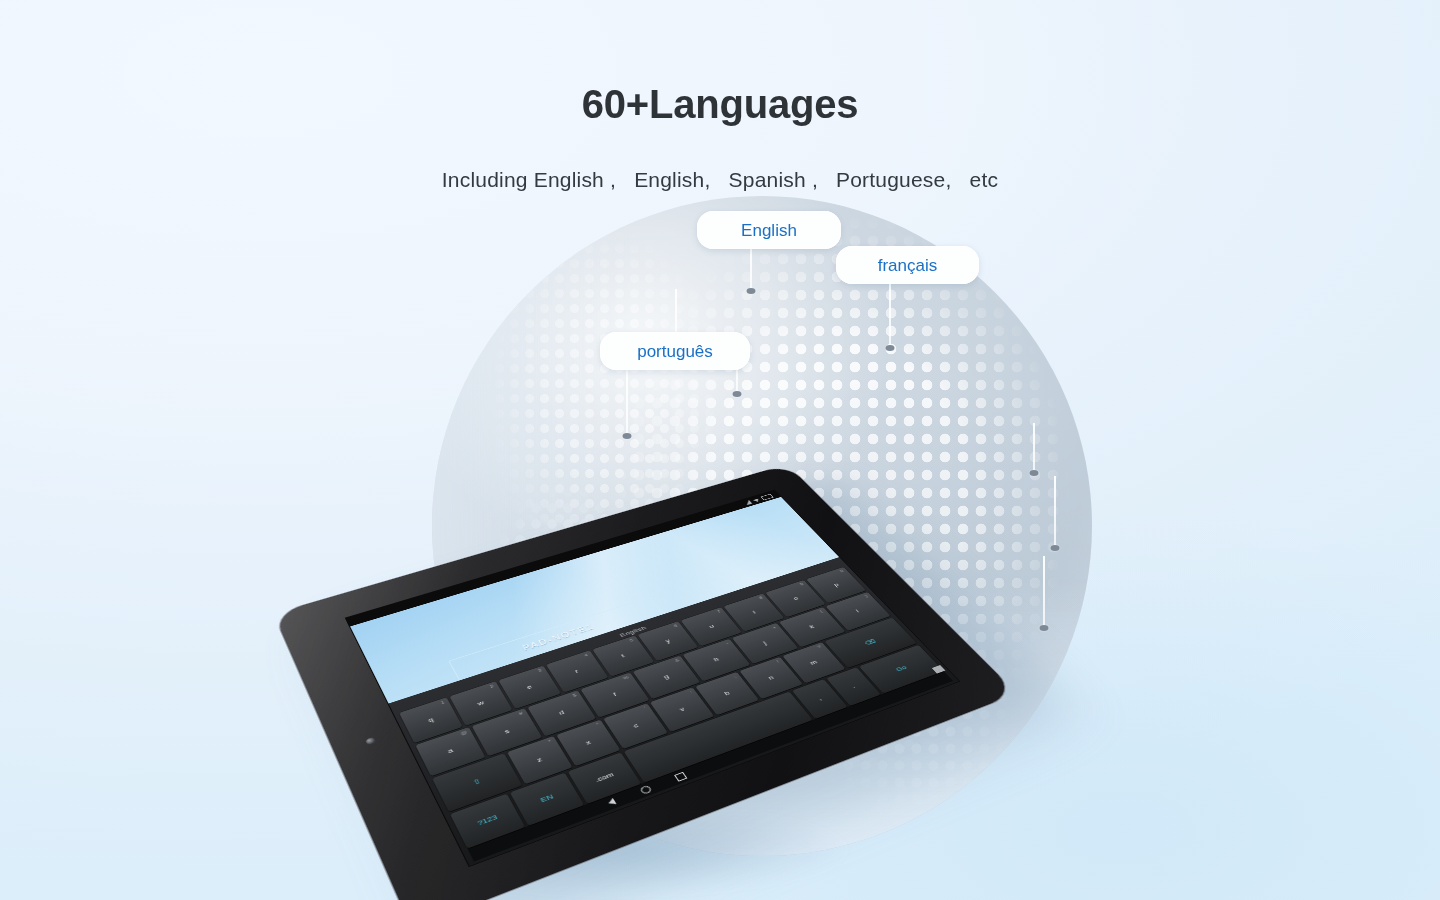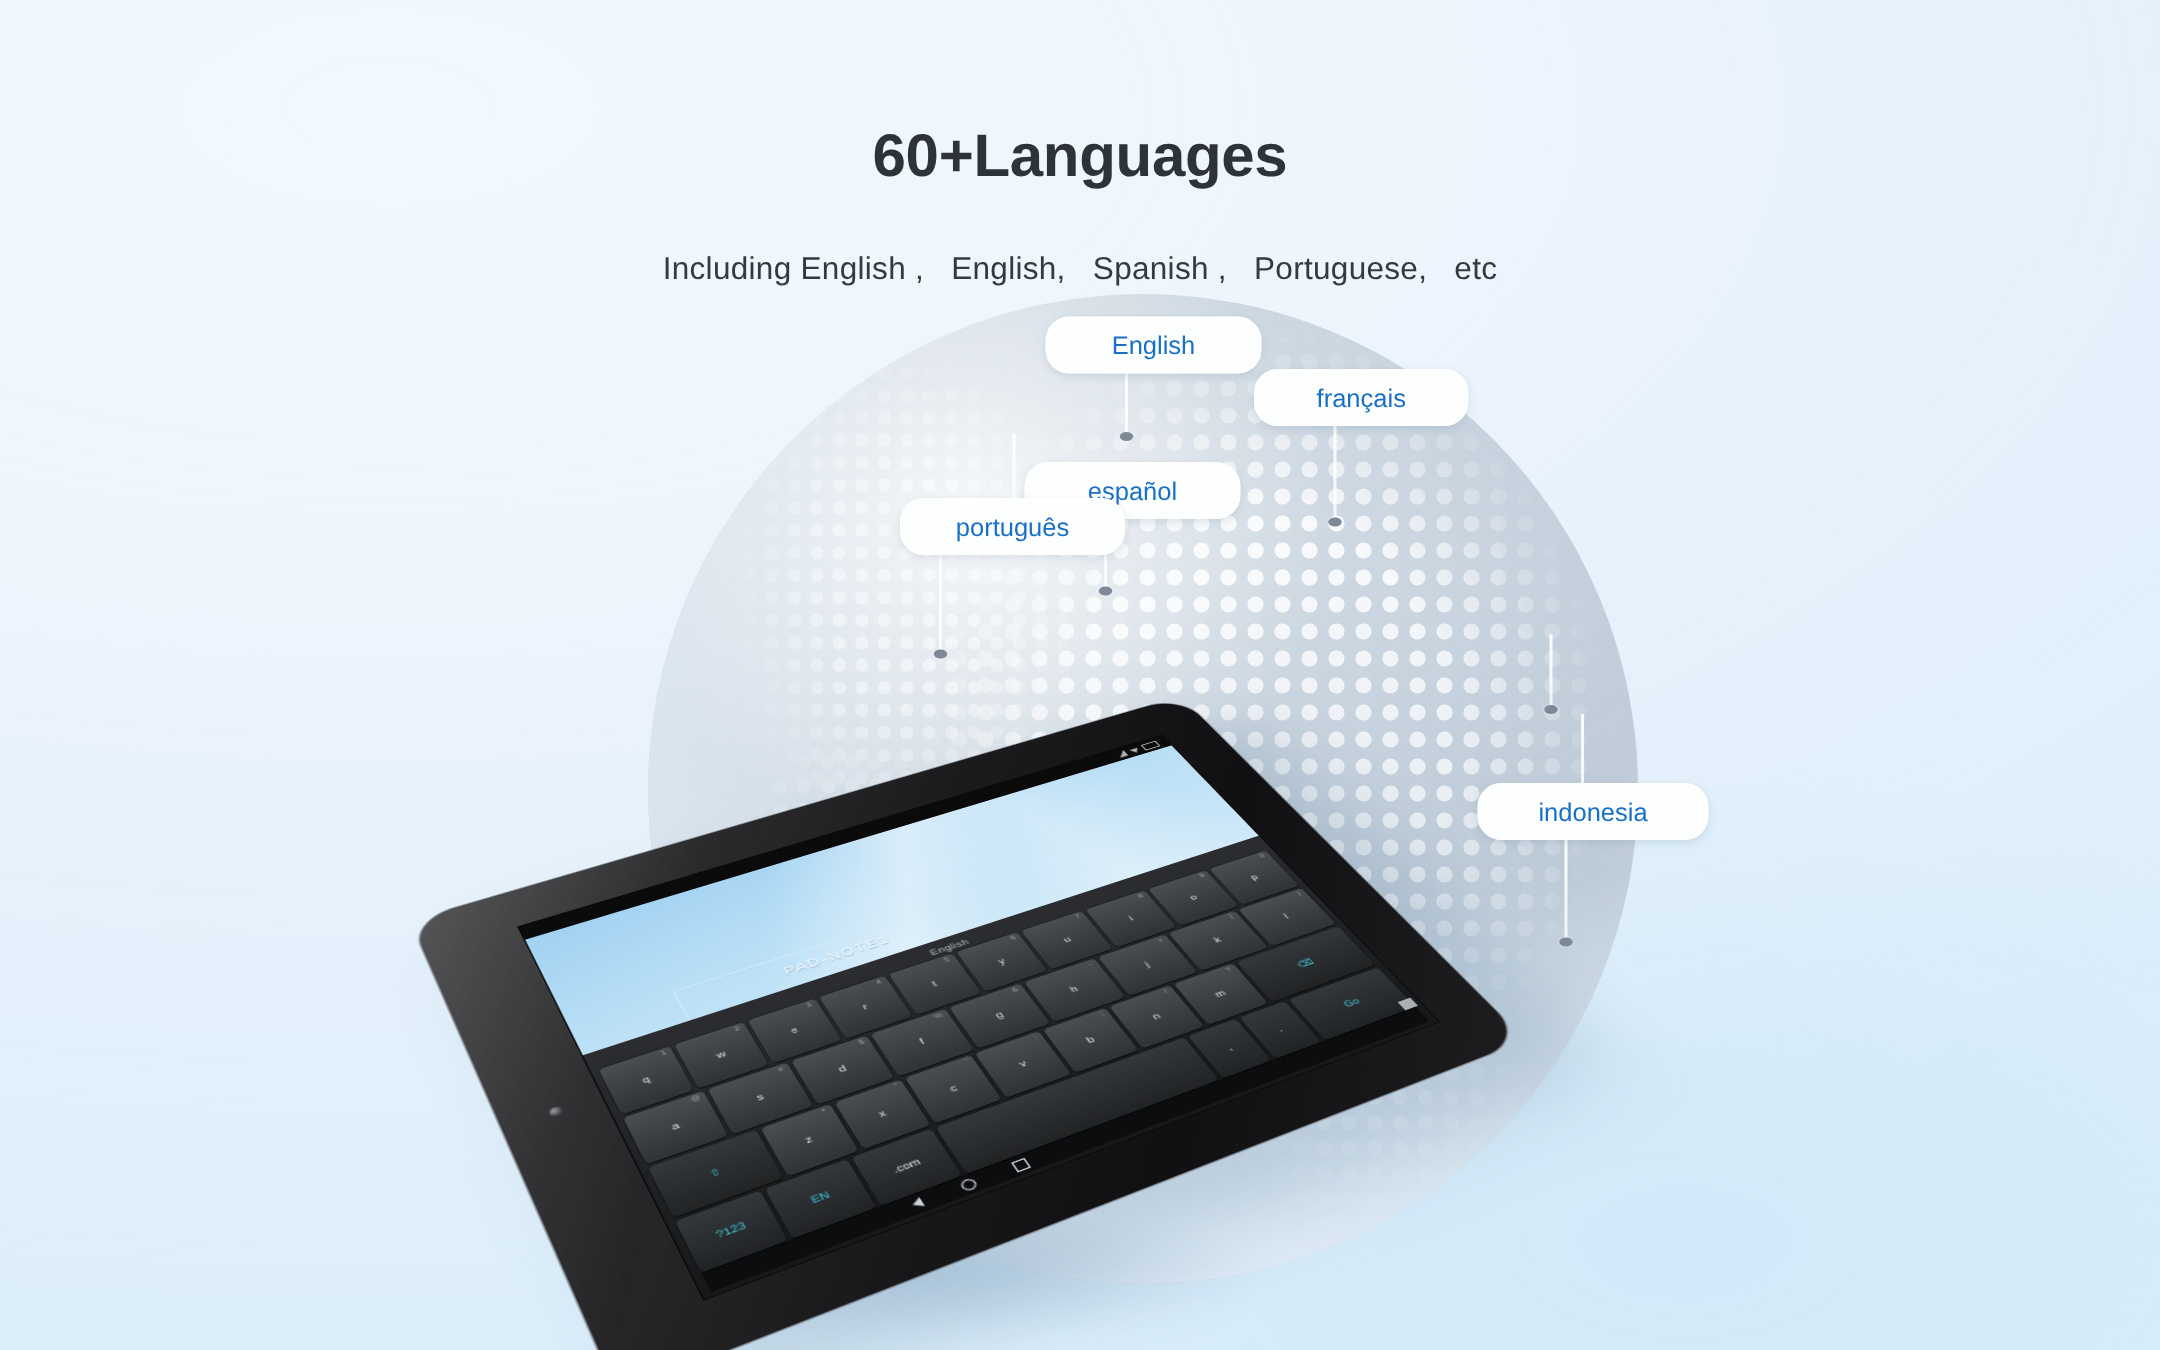--- a/index.html
+++ b/index.html
@@ -256,39 +256,37 @@
       </div>
       <div class="pin" style="left: 884px; top: 280px; width: 12px; height: 68px;">
         <div class="stem" style="height: 68px;"></div>
         <div class="head" style="top: 68px;"></div>
       </div>
       <div class="bubble" style="left: 836px; top: 246px; min-width: 107px;">français</div>
       <div class="pin" style="left: 731px; top: 342px; width: 12px; height: 52px;">
         <div class="stem" style="height: 52px;"></div>
         <div class="head" style="top: 52px;"></div>
       </div>
-      <div class="bubble" style="left: 683px; top: 308px; min-width: 108px;">español</div>
       <div class="pin" style="left: 621px; top: 366px; width: 12px; height: 70px;">
         <div class="stem" style="height: 70px;"></div>
         <div class="head" style="top: 70px;"></div>
       </div>
       <div class="bubble" style="left: 600px; top: 332px; min-width: 114px;">português</div>
       <div class="pin" style="left: 1028px; top: 423px; width: 12px; height: 50px;">
         <div class="stem" style="height: 50px;"></div>
         <div class="head" style="top: 50px;"></div>
       </div>
       <div class="pin" style="left: 1049px; top: 476px; width: 12px; height: 72px;">
         <div class="stem" style="height: 72px;"></div>
         <div class="head" style="top: 72px;"></div>
       </div>
       <div class="pin" style="left: 1038px; top: 556px; width: 12px; height: 72px;">
         <div class="stem" style="height: 72px;"></div>
         <div class="head" style="top: 72px;"></div>
       </div>
-      <div class="bubble" style="left: 985px; top: 522px; min-width: 118px;">indonesia</div>
     </div>
 
   <div class="shadow-pool"></div>
 
   <div class="tablet-scene">
     <div class="tablet">
       <div class="tablet-body"></div>
       <div class="tablet-gloss"></div>
       <div class="camera"></div>
 

